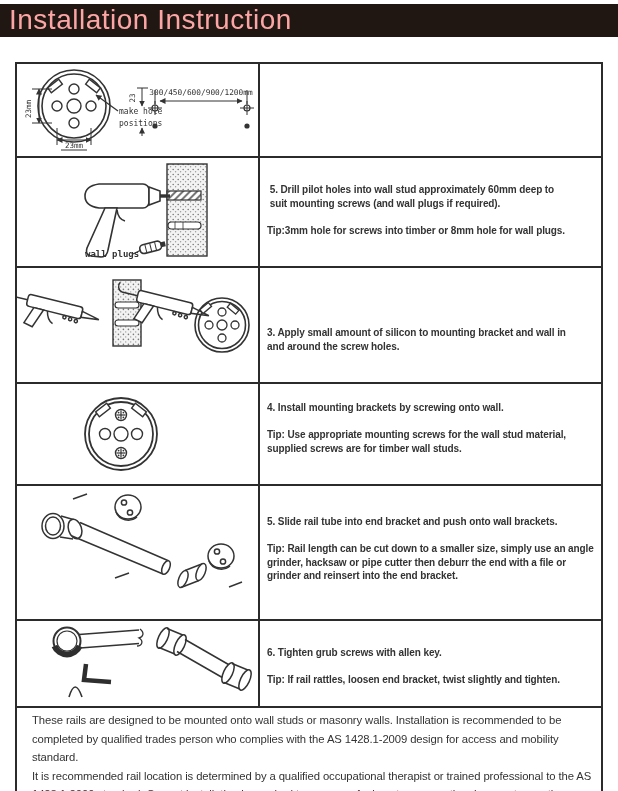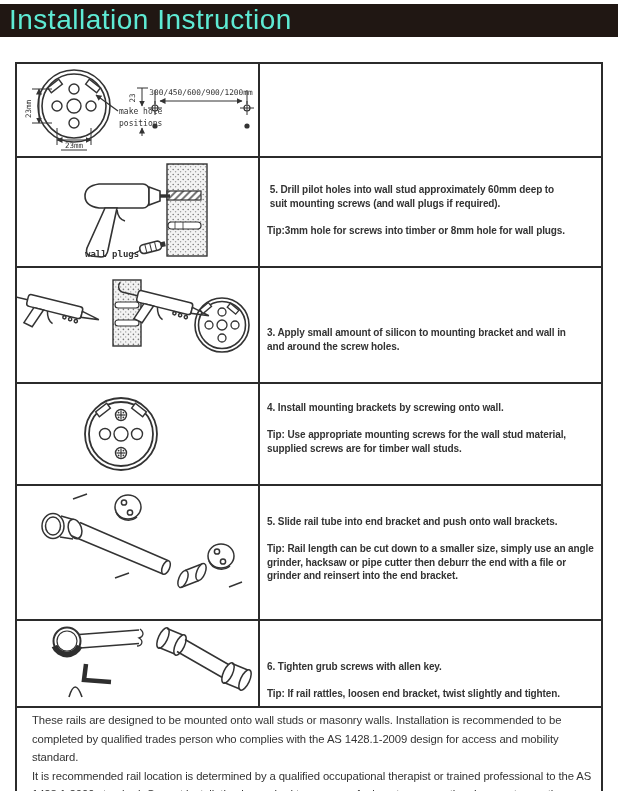--- a/index.html
+++ b/index.html
@@ -2,39 +2,39 @@
 <html><head>
 <meta charset="utf-8">
 <style>
   html,body{margin:0;padding:0;}
   body{
     width:618px;height:791px;overflow:hidden;background:#ffffff;
     font-family:"Liberation Sans",sans-serif;color:#2e2e2e;
     -webkit-font-smoothing:antialiased;
   }
   .title-bar{
-    margin-top:4px;height:33px;background:#201713;color:#5eead4;
+    margin-top:4px;height:33px;background:#201713;color:#fca5a5;
     font-size:28px;line-height:32px;padding-left:9px;letter-spacing:.5px;
     font-weight:400;white-space:nowrap;
   }
   .sheet{margin:25px 15px 0 15px;width:588px;box-sizing:border-box;}
   .instr-table{border:2px solid #2b2b2b;box-sizing:border-box;}
   .row{display:flex;box-sizing:border-box;border-bottom:2px solid #2b2b2b;}
   .row:last-child{border-bottom:none;}
   .cell-illus{width:243px;flex:0 0 243px;border-right:2px solid #2b2b2b;box-sizing:border-box;overflow:hidden;}
   .cell-text{
     flex:1;box-sizing:border-box;padding-left:7px;padding-right:2px;
     font-size:10px;line-height:13.5px;white-space:pre;overflow:hidden;
     color:#333;font-weight:600;letter-spacing:-0.1px;
   }
   .r1{height:94px;} .r2{height:110px;} .r3{height:116px;}
   .r4{height:102px;} .r5{height:135px;} .r6{height:85px;}
   .r1 .cell-text{padding-top:18px;} .r2 .cell-text{padding-top:25px;}
   .r3 .cell-text{padding-top:58px;} .r4 .cell-text{padding-top:17px;}
-  .r5 .cell-text{padding-top:29px;} .r6 .cell-text{padding-top:39px;}
+  .r5 .cell-text{padding-top:29px;} .r6 .cell-text{padding-top:25px;}
   svg{display:block;}
   svg text{font-family:"DejaVu Sans Mono",monospace;fill:#333;}
   .warning-box{
     border:2px solid #2b2b2b;border-top:none;box-sizing:border-box;
     padding:3px 8px 4px 10px;min-height:122px;
   }
   .warning-heading{font-size:11.5px;font-weight:bold;color:#222;line-height:16px;}
   .warning-box p{
     margin:0;font-size:11.3px;line-height:18.5px;color:#333;font-weight:400;
     padding-left:5px;letter-spacing:-0.1px;

